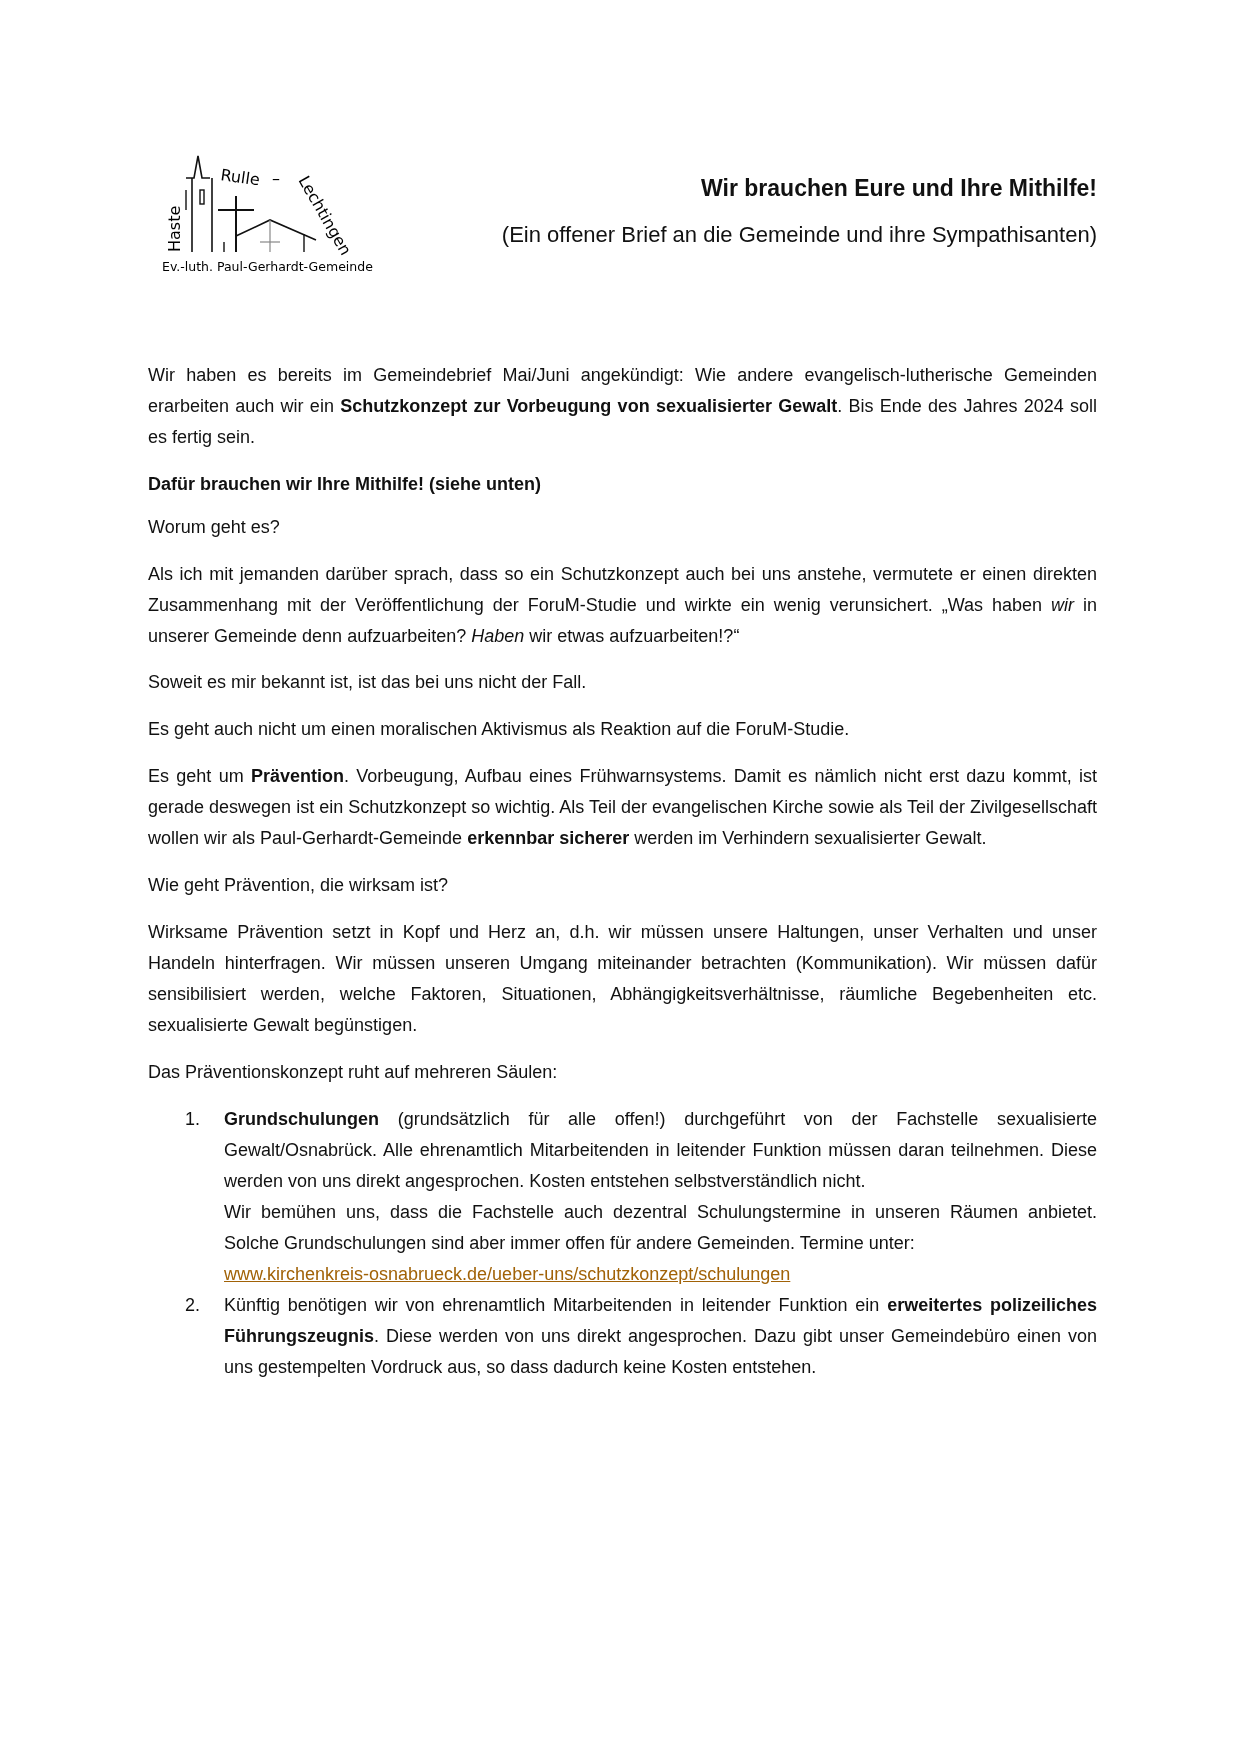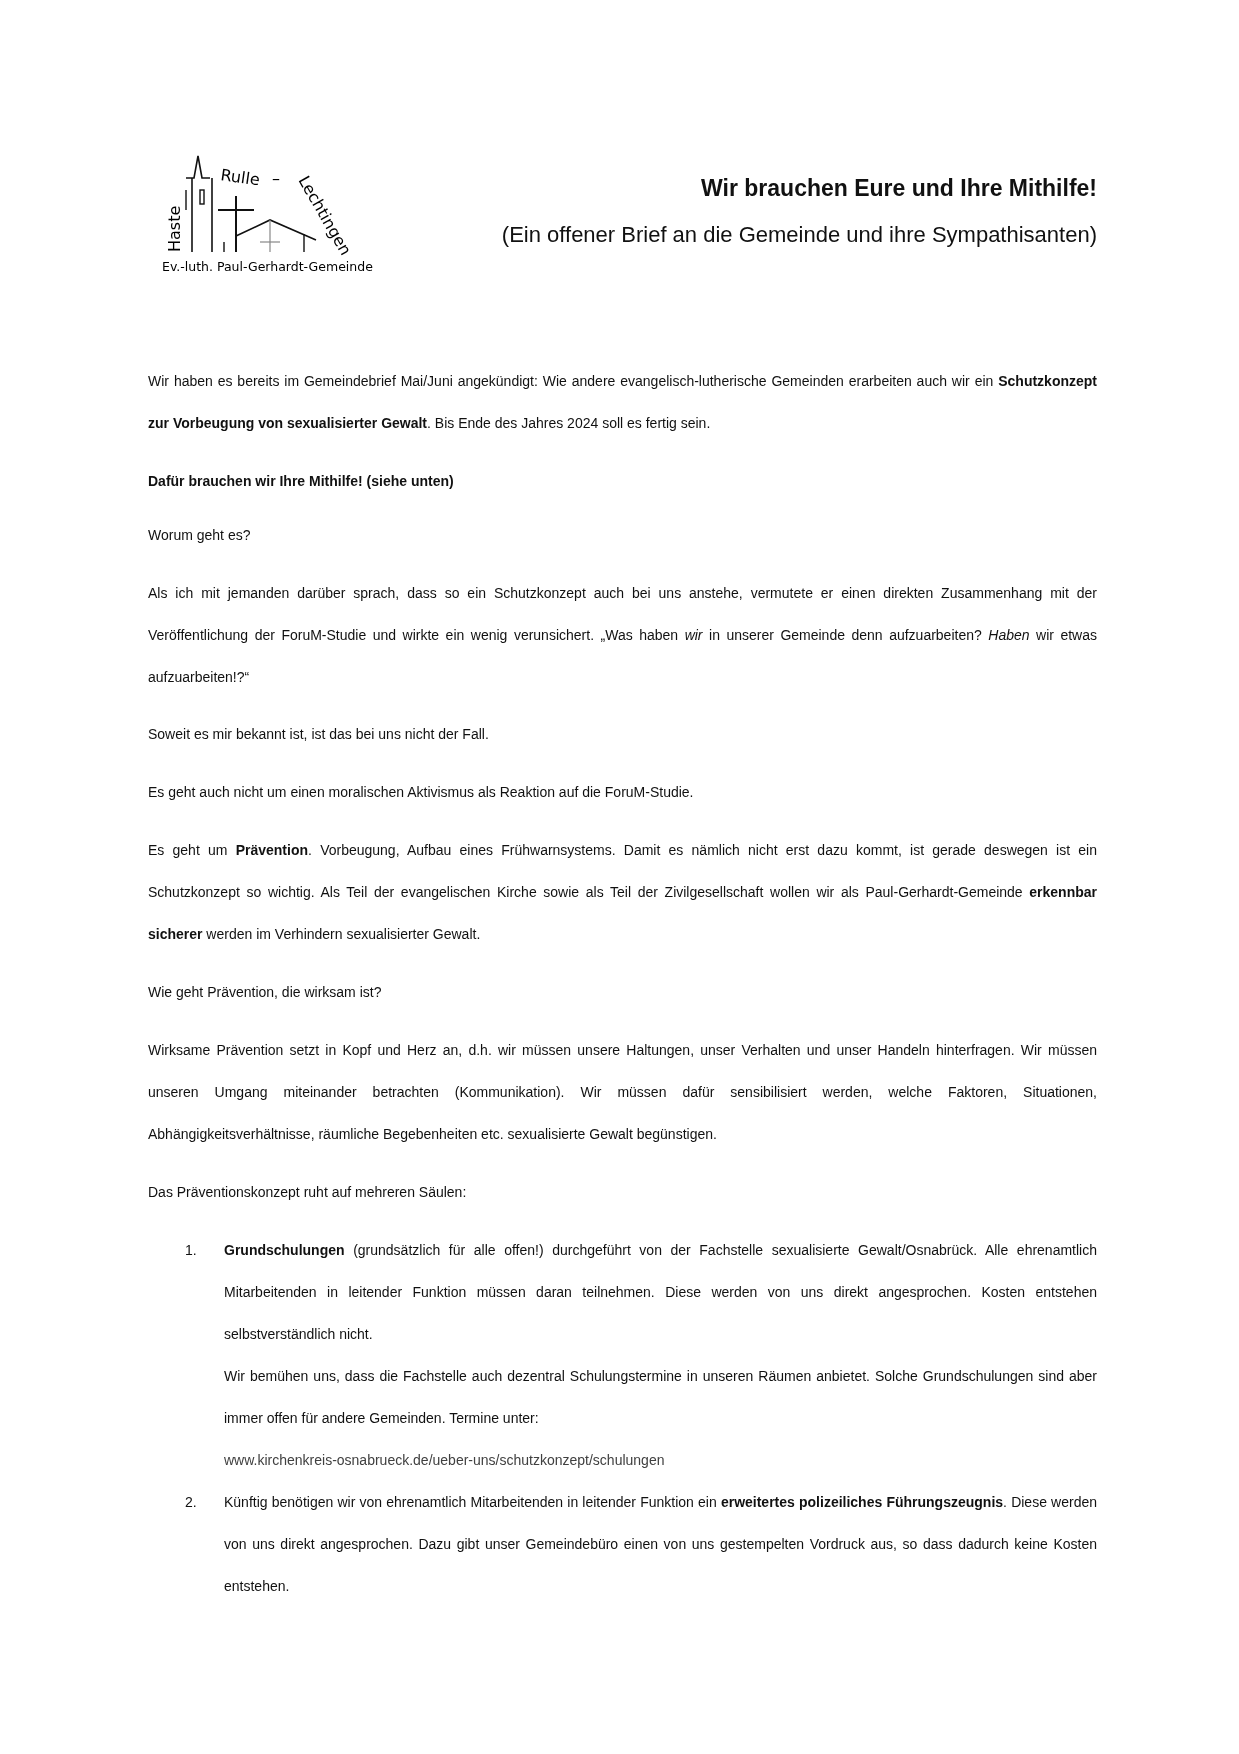--- a/index.html
+++ b/index.html
@@ -3,29 +3,29 @@
 <meta charset="utf-8">
 <style>
   html, body { margin: 0; padding: 0; background: #ffffff; }
   body { width: 1239px; height: 1754px; position: relative; overflow: hidden;
          font-family: "Liberation Sans", sans-serif; color: #111; }
   .page { position: absolute; left: 0; top: 0; width: 1239px; height: 1754px; }
   .logo { position: absolute; left: 158px; top: 150px; width: 260px; height: 150px; }
   .logo svg { width: 260px; height: 150px; display: block; }
   .title { position: absolute; right: 142px; top: 175px; font-size: 23px; font-weight: bold; text-align: center; white-space: nowrap; }
   .subtitle { position: absolute; right: 142px; top: 222px; font-size: 22px; text-align: right; white-space: nowrap; }
-  .body { position: absolute; left: 148px; top: 360px; width: 949px; font-size: 14px; line-height: 42px; }
+  .body { position: absolute; left: 148px; top: 360px; width: 949px; font-size: 18px; line-height: 31px; }
   .body p { margin: 0 0 16px 0; text-align: justify; }
   .body p.tight { margin-bottom: 15px; }
   .center-bold { text-align: left; font-weight: bold; margin-bottom: 12px !important; }
   .plain { text-align: left !important; }
   ol { margin: 0; padding: 0; list-style: none; }
   ol li { position: relative; padding-left: 76px; text-align: justify; }
   ol li .num { position: absolute; left: 37px; top: 0; }
-  a.link { color: #404040; }
+  a.link { color: #a16207; text-decoration: underline; }
   b { font-weight: bold; }
   i { font-style: italic; }
 </style>
 </head>
 <body>
 
 <div class="page">
 
   <div class="logo">
     <svg viewBox="0 0 260 150">

